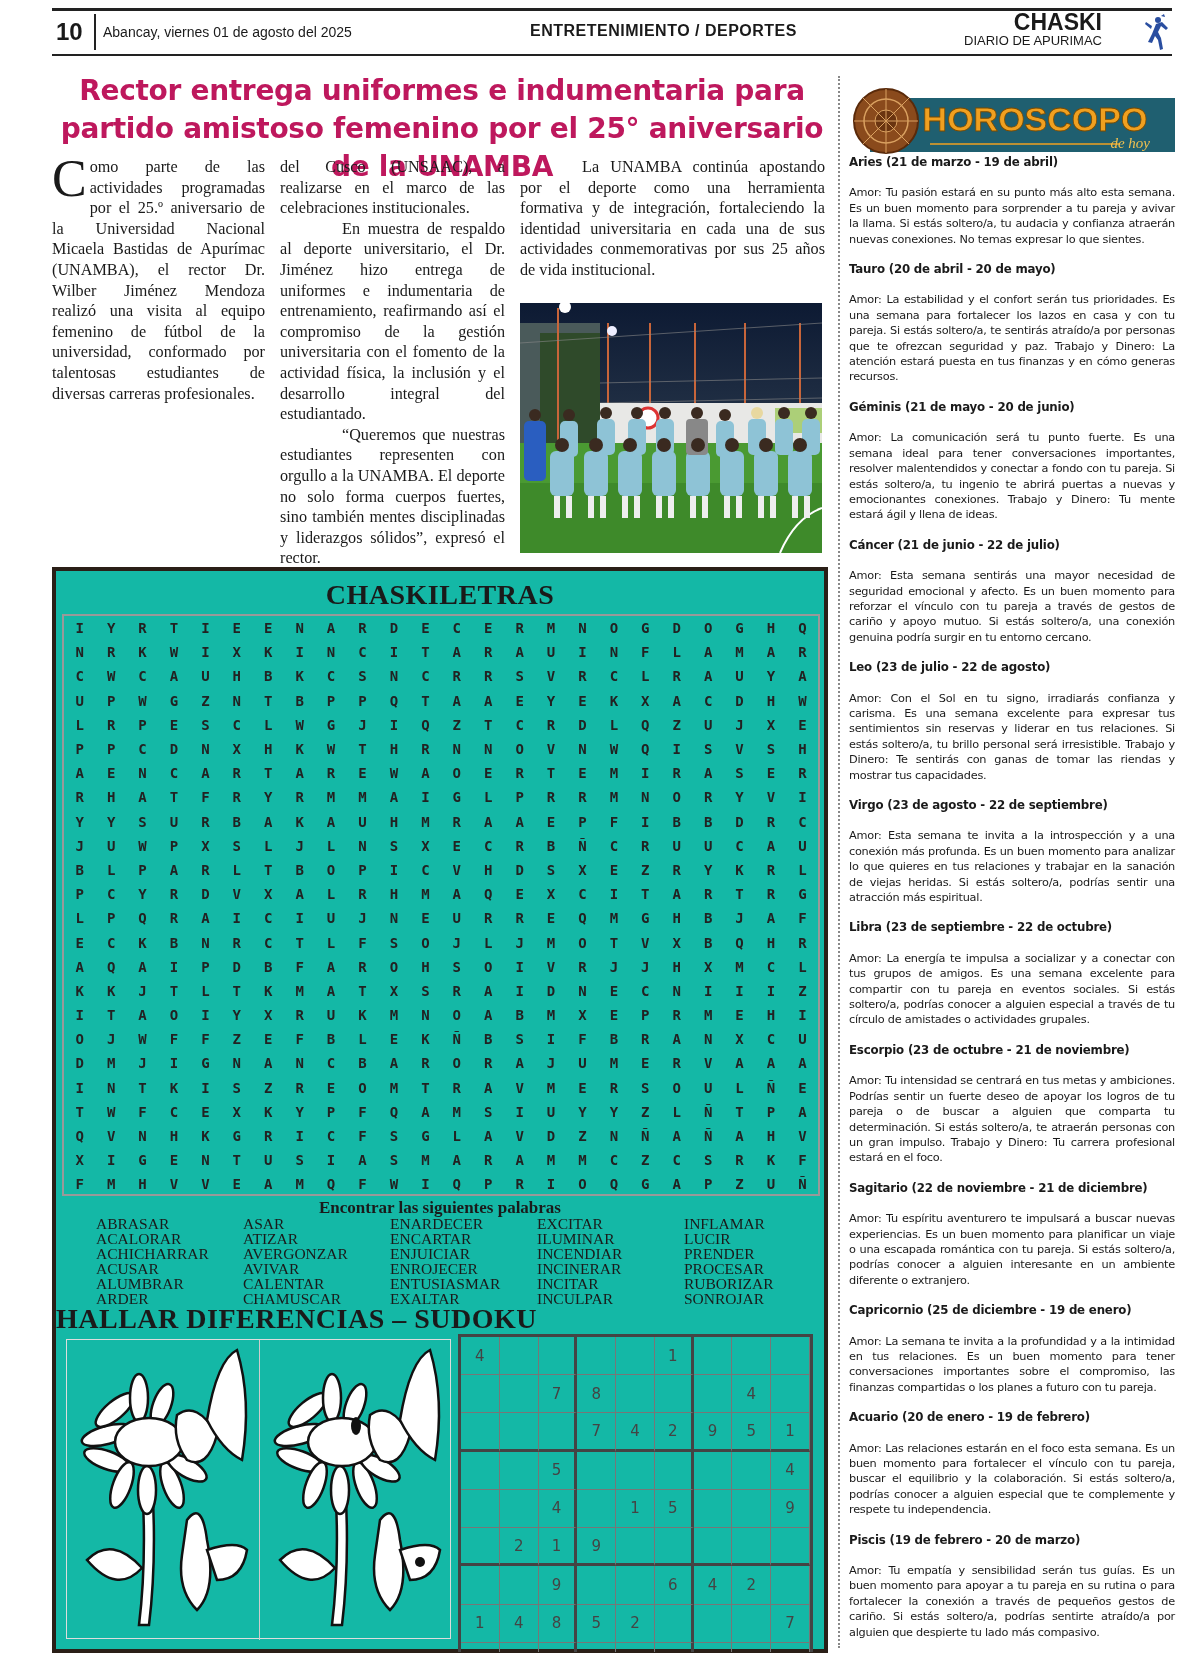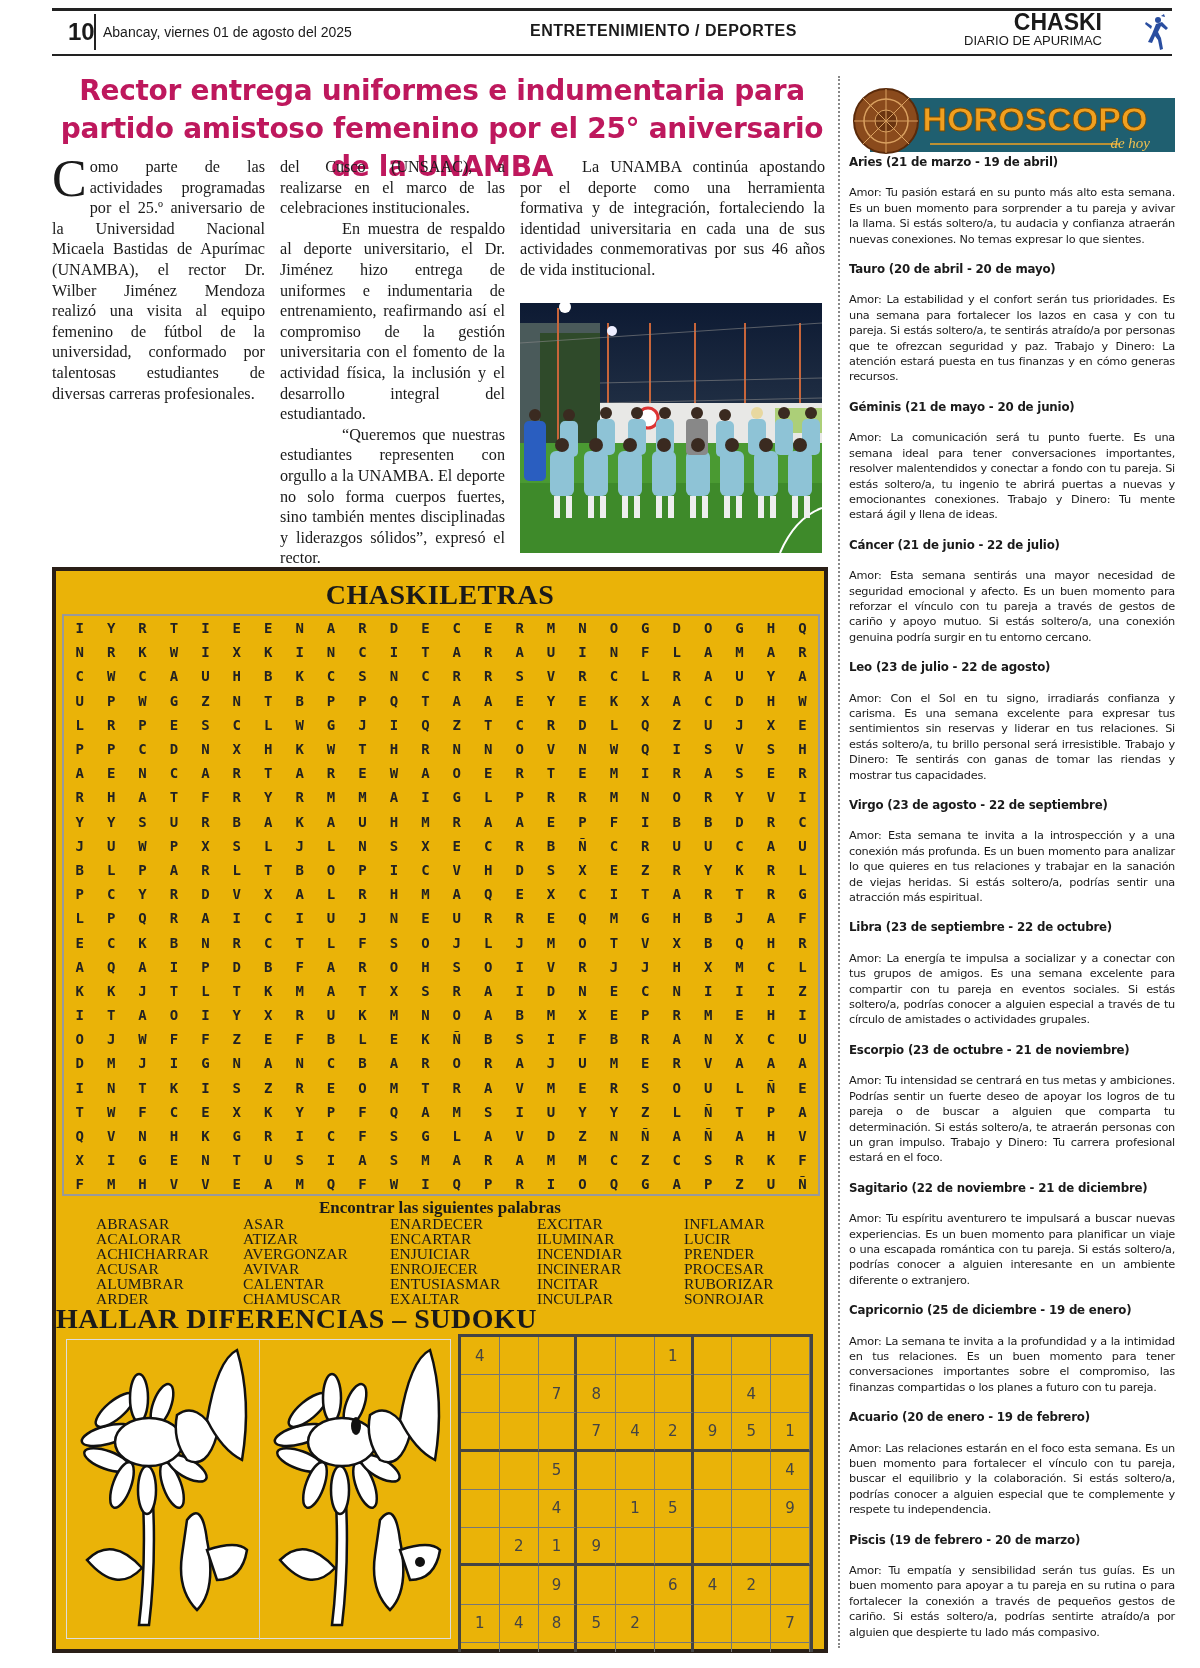--- a/index.html
+++ b/index.html
@@ -2,21 +2,21 @@
 <html><head>
 <meta charset="utf-8">
 <style>
   * { box-sizing: border-box; margin: 0; padding: 0; }
   html, body { width: 1200px; height: 1668px; background: #ffffff; overflow: hidden; }
   body { position: relative; font-family: "Liberation Serif", serif; color: #1a1a1a; }
 
   
   .topline { position: absolute; left: 52px; right: 28px; top: 8px; height: 3px; background: #222; }
   .botline { position: absolute; left: 52px; right: 28px; top: 54px; height: 2px; background: #222; }
-  .pagenum { position: absolute; left: 68px; top: 18px; font: bold 24px "Liberation Sans", sans-serif; text-align: center; }
+  .pagenum { position: absolute; left: 56px; top: 18px; font: bold 24px "Liberation Sans", sans-serif; text-align: center; }
   .pagesep { position: absolute; left: 94px; top: 14px; width: 2px; height: 36px; background: #222; }
   .dateline { position: absolute; left: 103px; top: 24px; font: 14px "Liberation Sans", sans-serif; }
   .section { position: absolute; left: 530px; top: 22px; width: 320px; font: bold 16px "Liberation Sans", sans-serif; letter-spacing: 0.5px; }
   .brand { position: absolute; right: 98px; top: 11px; text-align: right; font-family: Liberation Sans, sans-serif; }
   .brand .name { font-weight: bold; font-size: 23px; line-height: 22px; display: block; }
   .brand .sub { font-size: 13px; display: block; }
   .brand-logo { position: absolute; right: 22px; top: 12px; width: 70px; height: 40px; }
 
   
   .headline { position: absolute; left: 52px; top: 72px; width: 780px; text-align: center; font: bold 28px "DejaVu Sans", sans-serif; line-height: 38px; color: #be185d; letter-spacing: -0.3px; }
@@ -27,21 +27,21 @@
   .col2 { left: 280px; top: 157px; width: 225px; }
   .col3 { left: 520px; top: 157px; width: 305px; }
   .dropcap { float: left; font-size: 52px; line-height: 40px; margin: 2px 3px 0 0; }
 
   .photo { position: absolute; left: 520px; top: 303px; width: 302px; height: 250px; overflow: hidden; background: #1c2533; }
   .photo svg { width: 100%; height: 100%; display: block; }
 
   .vdivider { position: absolute; left: 838px; top: 76px; width: 2px; height: 1572px; border-left: 2px dotted #888; }
 
   
-  .puzzbox { position: absolute; left: 52px; top: 567px; width: 776px; height: 1086px; border: 4px solid #2a1f17; background: #eab308; }
+  .puzzbox { position: absolute; left: 52px; top: 567px; width: 776px; height: 1086px; border: 4px solid #2a1f17; background: #14b8a6; }
   .ws-title { position: absolute; left: 0; right: 0; top: 8px; text-align: center; font: bold 28px "Liberation Serif", serif; letter-spacing: 0.5px; }
   .ws-grid { position: absolute; left: 6px; top: 43px; width: 758px; height: 582px; border: 2px solid #999; }
   .ws-row { display: flex; height: 24.2px; align-items: center; }
   .ws-cell { width: 32.9px; text-align: center; font: bold 14px "DejaVu Sans Mono", monospace; color: #222; }
 
   .wl-title { position: absolute; left: 0; right: 0; top: 627px; text-align: center; font: bold 17px "Liberation Serif", serif; }
   .wl { position: absolute; top: 645px; width: 150px; font-size: 15.5px; line-height: 15px; font-family: "Liberation Serif", serif; }
   .wl div { height: 15px; }
 
   .sd-title { position: absolute; left: 0; right: 0; top: 732px; text-align: left; font: bold 28px "Liberation Serif", serif; letter-spacing: 0.5px; }
@@ -86,21 +86,21 @@
 
 <div class="col col1">
   <p><span class="dropcap">C</span><span>omo parte de las actividades programadas por el 25.º aniversario de la Universidad Nacional Micaela Bastidas de Apurímac (UNAMBA), el rector Dr. Wilber Jiménez Mendoza realizó una visita al equipo femenino de fútbol de la universidad, conformado por talentosas estudiantes de diversas carreras profesionales.</span></p>
 </div>
 <div class="col col2">
   <p>del Cusco (UNSAAC), a realizarse en el marco de las celebraciones institucionales.</p>
   <p class="indent">En muestra de respaldo al deporte universitario, el Dr. Jiménez hizo entrega de uniformes e indumentaria de entrenamiento, reafirmando así el compromiso de la gestión universitaria con el fomento de la actividad física, la inclusión y el desarrollo integral del estudiantado.</p>
   <p class="indent">“Queremos que nuestras estudiantes representen con orgullo a la UNAMBA. El deporte no solo forma cuerpos fuertes, sino también mentes disciplinadas y liderazgos sólidos”, expresó el rector.</p>
 </div>
 <div class="col col3">
-  <p class="indent">La UNAMBA continúa apostando por el deporte como una herramienta formativa y de integración, fortaleciendo la identidad universitaria en cada una de sus actividades conmemorativas por sus 46 años de vida institucional.</p>
+  <p class="indent">La UNAMBA continúa apostando por el deporte como una herramienta formativa y de integración, fortaleciendo la identidad universitaria en cada una de sus actividades conmemorativas por sus 25 años de vida institucional.</p>
 </div>
 
 <div class="photo" title="Equipo femenino de fútbol de la UNAMBA posando en cancha sintética">
   <svg viewBox="0 0 302 250" preserveAspectRatio="none">
     <defs>
       <linearGradient id="sky" x1="0" y1="0" x2="0" y2="1">
         <stop offset="0" stop-color="#0d1a33"></stop>
           <stop offset="1" stop-color="#3a4a5a"></stop>
       </linearGradient>
     </defs>

